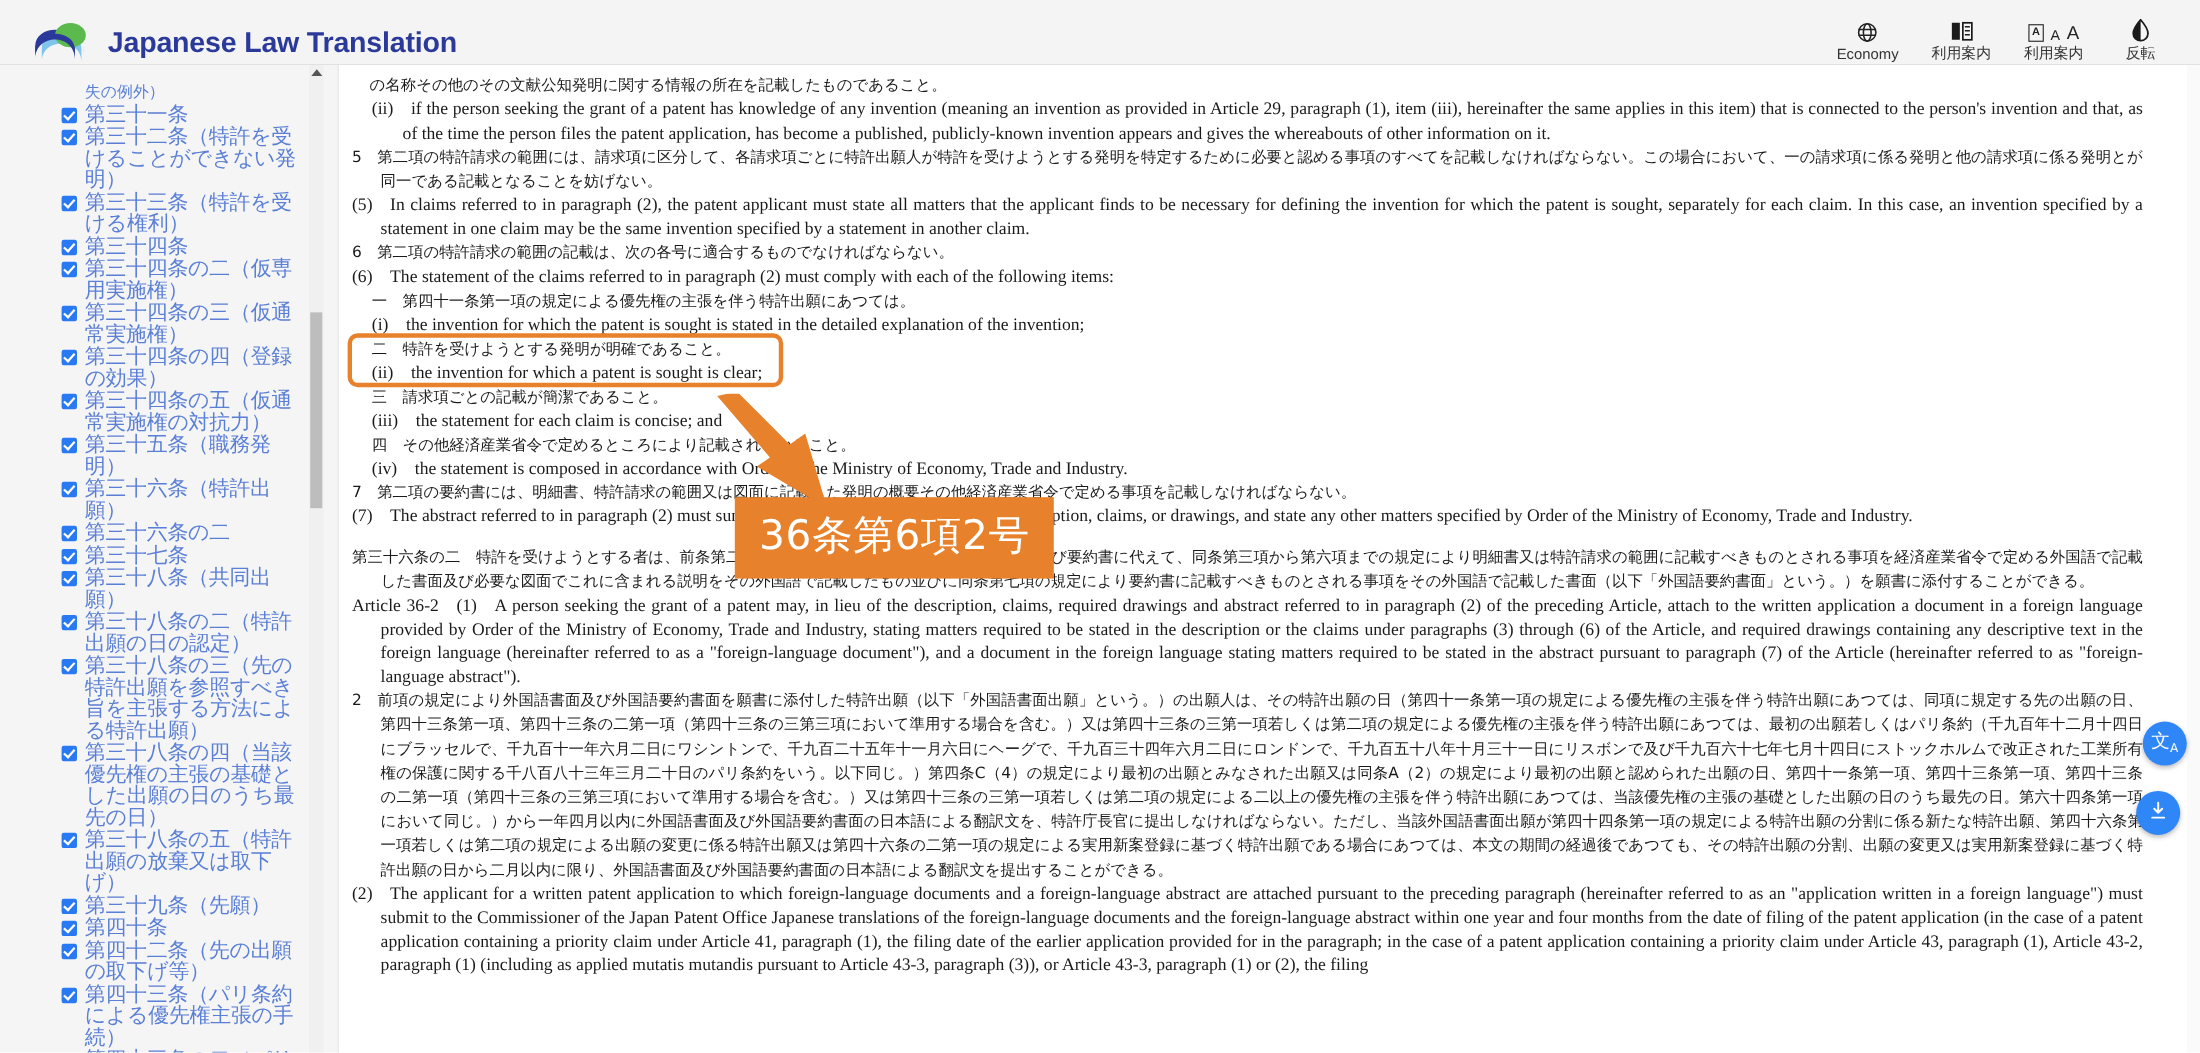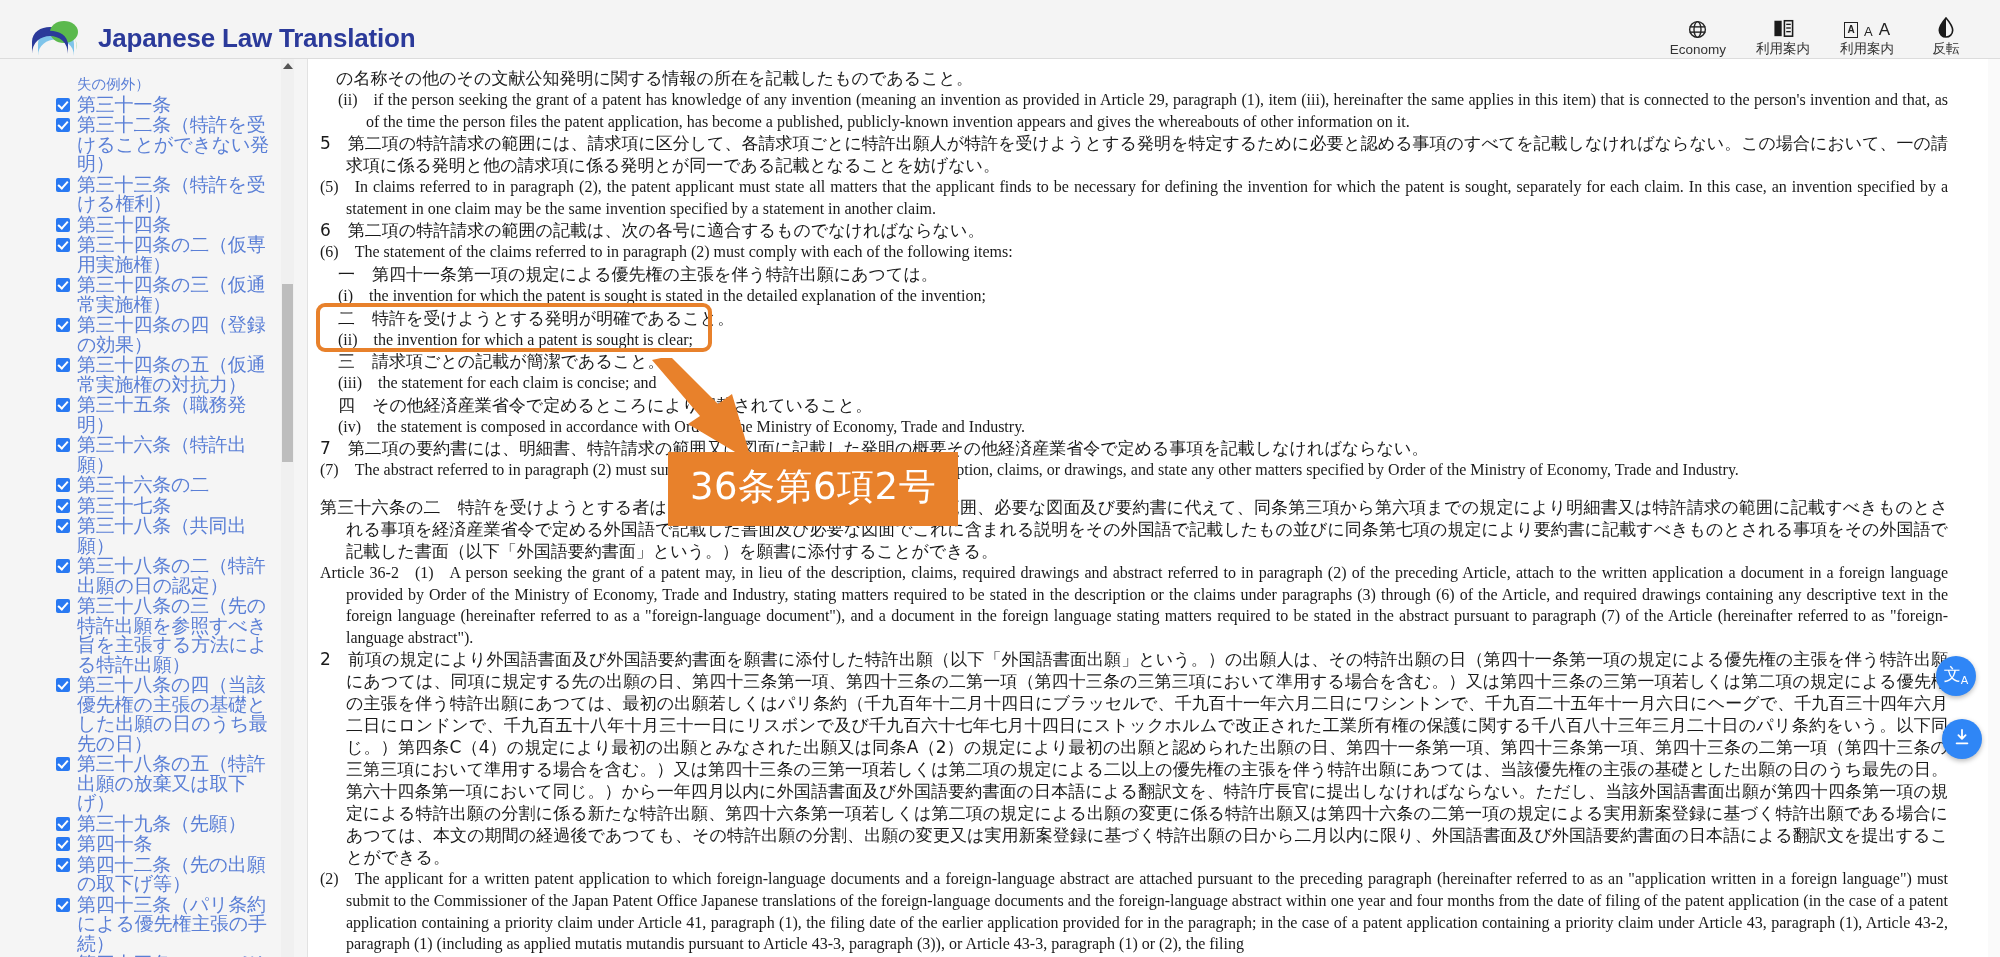--- a/index.html
+++ b/index.html
@@ -158,21 +158,21 @@
     background: #fff;
   }
   .doc {
     font-size: 13.6px;
     line-height: 21.6px;
     color: #1b1b1b;
     position: relative;
   }
   p.ja {
     font-family: "DejaVu Sans", "Liberation Sans", sans-serif;
-    font-size: 17px;
+    font-size: 14px;
     line-height: 22px;
     color: #1a1a1a;
     text-align: justify;
   }
   p.en {
     font-family: Liberation Serif, serif;
     font-size: 16px;
     line-height: 21.6px;
     color: #1a1a1a;
     text-align: justify;
@@ -214,21 +214,21 @@
     border-radius: 50%;
     background: #2f86f6;
     display: flex;
     align-items: center;
     justify-content: center;
     color: #fff;
     cursor: pointer;
     box-shadow: 0 2px 5px rgba(0,0,0,0.28);
     z-index: 40;
   }
-  .fab-translate { right: 24px; top: 597px; }
+  .fab-translate { right: 12px; top: 597px; }
   .fab-download  { right: 18px; top: 660px; }
   .fab-txt { font-family: "DejaVu Sans", sans-serif; font-size: 17px; line-height: 1; }
   .fab-sub { font-size: 11px; vertical-align: sub; }
 
   
   .content-scroll {
     position: absolute;
     top: 0; right: 0; width: 12px; height: 100%;
     background: #fafafa;
   }

